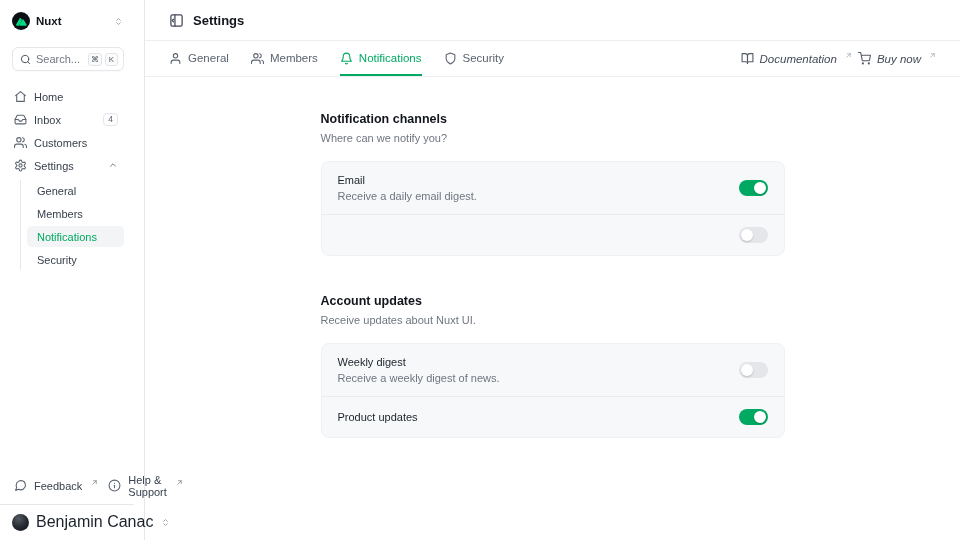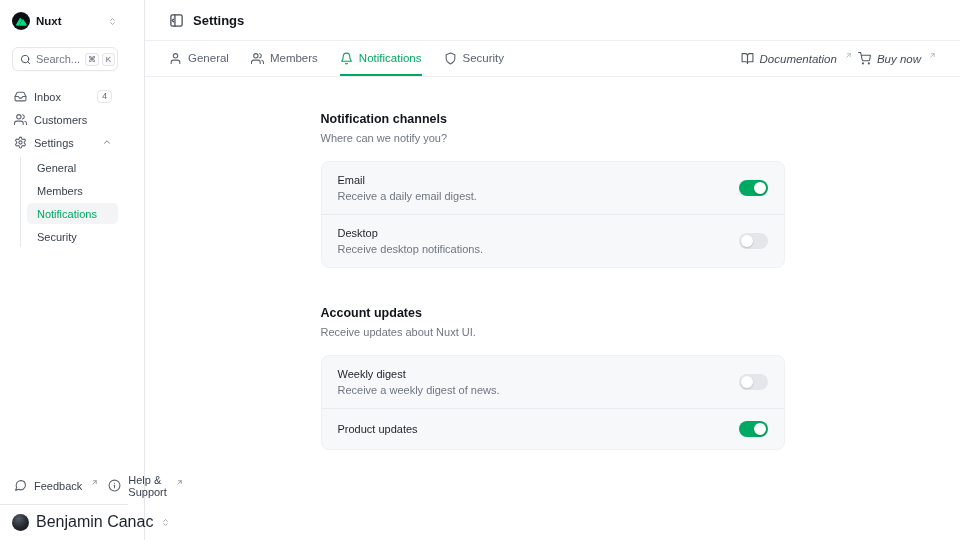--- a/index.html
+++ b/index.html
@@ -2,21 +2,21 @@
 <html style="--accent: #00a962;"><head>
 <meta charset="utf-8">
 <style>
   * { margin:0; padding:0; box-sizing:border-box; }
   html,body { width:960px; height:540px; overflow:hidden; background:#fff;
     font-family:"Liberation Sans", sans-serif; -webkit-font-smoothing:antialiased; }
   .app { width:960px; height:540px; display:flex; background:#fff; color:#1f2630; }
 
   
   .sidebar { width:145px; min-width:145px; height:100%; border-right:1px solid #e5e7eb;
-    display:flex; flex-direction:column; padding:10px 26px 0 12px; }
+    display:flex; flex-direction:column; padding:10px 20px 0 12px; }
   .ws-row { display:flex; align-items:center; gap:6px; height:22px; cursor:pointer; }
   .ws-logo { width:18px; height:18px; border-radius:50%; background:#0c0f14;
     display:flex; align-items:center; justify-content:center; flex:none; }
   .ws-logo svg { width:11px; height:10px; display:block; }
   .ws-name { font-size:11.5px; font-weight:700; color:#12161c; }
   .chev-updown { margin-left:auto; color:#9aa1ab; }
   .chev-updown svg { width:11px; height:11px; display:block; }
 
   .search { margin-top:15px; height:24px; border:1px solid #e5e7eb; border-radius:6px;
     background:#fff; display:flex; align-items:center; padding:0 5px 0 7px; gap:5px;
@@ -191,20 +191,26 @@
       <span class="search-ph">Search...</span>
       <span class="kbds">
         <span class="kbd">⌘</span>
         <span class="kbd">K</span>
       </span>
     </div>
 
     <nav class="nav">
       <div class="nav-item">
         <svg viewBox="0 0 24 24">
+            <use href="#i-home"></use>
+          </svg>
+        <span>Home</span>
+      </div>
+      <div class="nav-item">
+        <svg viewBox="0 0 24 24">
             <use href="#i-inbox"></use>
           </svg>
         <span>Inbox</span>
         <span class="badge">4</span>
       </div>
       <div class="nav-item">
         <svg viewBox="0 0 24 24">
             <use href="#i-users"></use>
           </svg>
         <span>Customers</span>
@@ -341,24 +347,20 @@
           <div class="sec-desc">Where can we notify you?</div>
           <div class="card">
             <div class="row">
               <div>
                 <div class="row-title">Email</div>
                 <div class="row-desc">Receive a daily email digest.</div>
               </div>
               <span class="toggle on"></span>
             </div>
             <div class="row">
-              <div>
-                <div class="row-title">Desktop</div>
-                <div class="row-desc">Receive desktop notifications.</div>
-              </div>
               <span class="toggle"></span>
             </div>
           </div>
         </div>
 
         <div class="section">
           <div class="sec-title">Account updates</div>
           <div class="sec-desc">Receive updates about Nuxt UI.</div>
           <div class="card">
             <div class="row">

